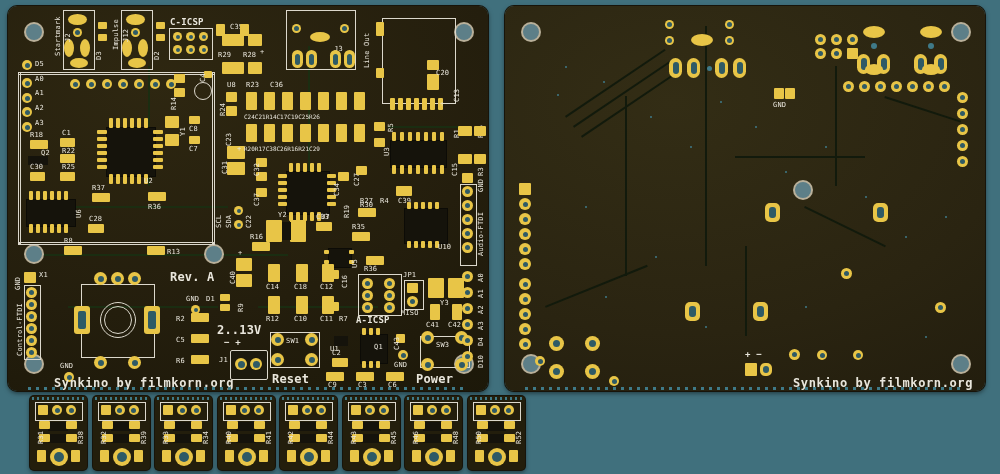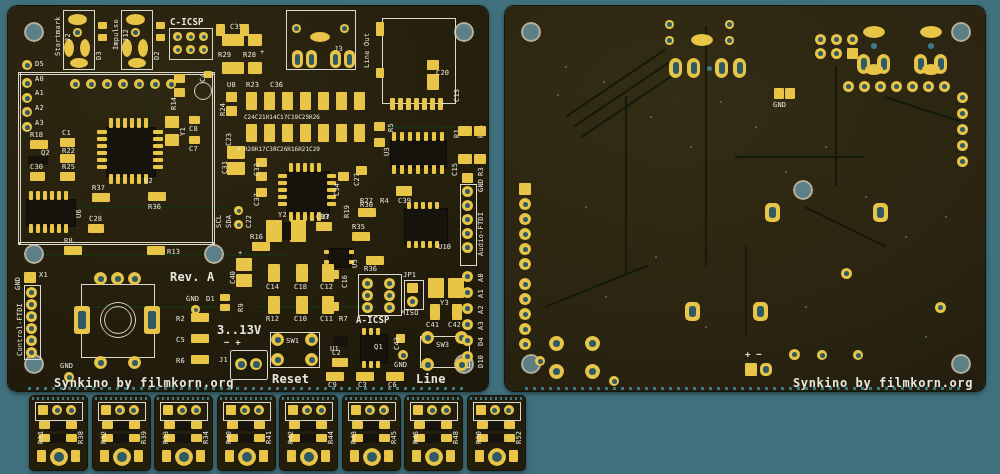--- a/index.html
+++ b/index.html
@@ -311,21 +311,21 @@
     <div class="pad" style="left:212px;top:298px;width:10px;height:7px;"></div>
     <div class="t v" style="left:230px;top:306px;">R9</div>
 
     <div class="t" style="left:168px;top:310px;">R2</div>
     <div class="pad" style="left:183px;top:307px;width:18px;height:9px;"></div>
     <div class="t" style="left:168px;top:331px;">C5</div>
     <div class="pad" style="left:183px;top:328px;width:18px;height:9px;"></div>
     <div class="t" style="left:168px;top:352px;">R6</div>
     <div class="pad" style="left:183px;top:349px;width:18px;height:9px;"></div>
 
-    <div class="t big" style="left:209px;top:318px;">3..13V</div>
+    <div class="t big" style="left:209px;top:318px;">2..13V</div>
     <div class="t b" style="left:216px;top:332px;">−   +</div>
     <div class="t" style="left:211px;top:351px;">J1</div>
     <div class="conn" style="left:222px;top:344px;width:36px;height:28px;"></div>
     <div class="ring" style="left:227px;top:352px;width:12px;height:12px;">
         <i style="width:7px;height:7px;"></i>
       </div>
     <div class="ring" style="left:242px;top:352px;width:12px;height:12px;">
         <i style="width:7px;height:7px;"></i>
       </div>
 
@@ -501,21 +501,21 @@
     <div class="ring" style="left:447px;top:325px;width:13px;height:13px;">
         <i style="width:6px;height:6px;"></i>
       </div>
     <div class="ring" style="left:413px;top:352px;width:13px;height:13px;">
         <i style="width:6px;height:6px;"></i>
       </div>
     <div class="ring" style="left:447px;top:352px;width:13px;height:13px;">
         <i style="width:6px;height:6px;"></i>
       </div>
     <div class="t" style="left:428px;top:336px;">SW3</div>
-    <div class="t big" style="left:408px;top:367px;">Line</div>
+    <div class="t big" style="left:408px;top:367px;">Power</div>
 
     <div class="pad" style="left:318px;top:366px;width:18px;height:9px;"></div>
     <div class="t" style="left:320px;top:376px;">C9</div>
     <div class="pad" style="left:348px;top:366px;width:18px;height:9px;"></div>
     <div class="t" style="left:350px;top:376px;">C3</div>
     <div class="pad" style="left:378px;top:366px;width:18px;height:9px;"></div>
     <div class="t" style="left:380px;top:376px;">C6</div>
 
     <div class="pad" style="left:214px;top:28px;width:22px;height:12px;"></div>
     <div class="pad" style="left:240px;top:28px;width:14px;height:12px;"></div>

